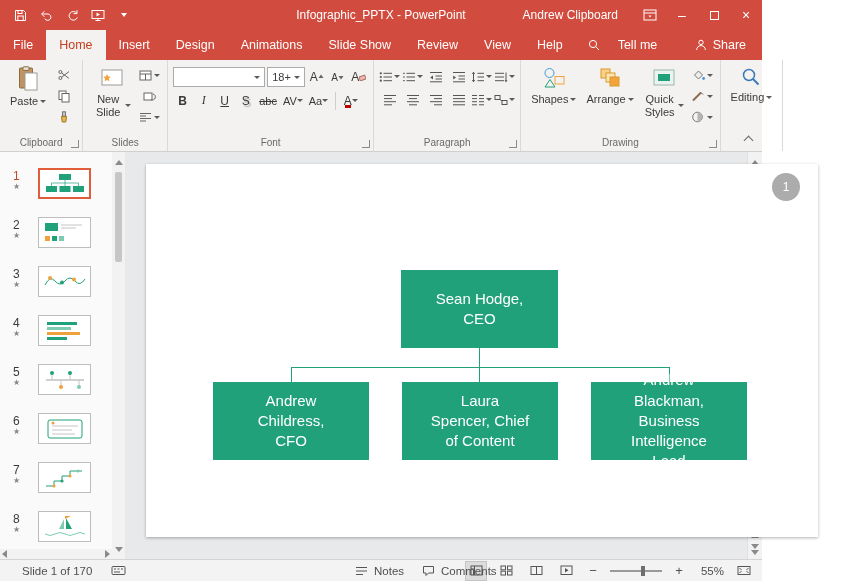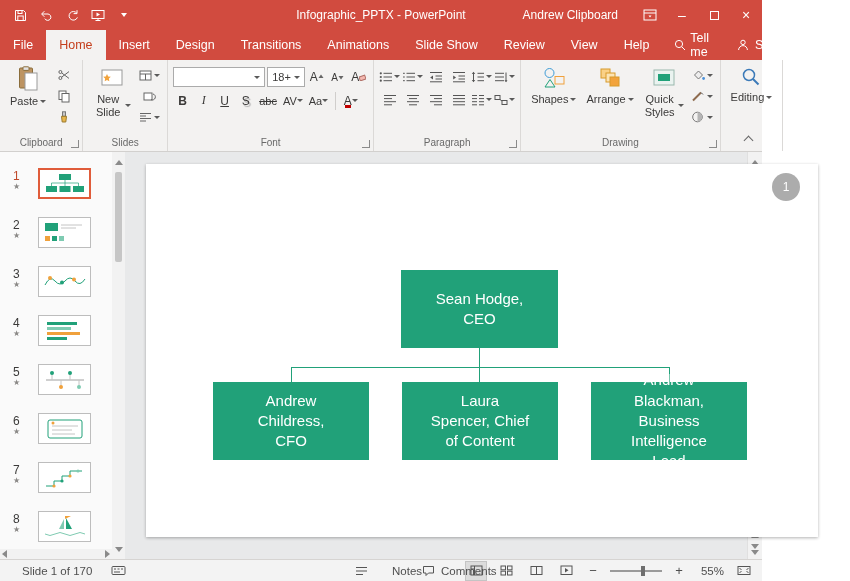--- a/index.html
+++ b/index.html
@@ -25,21 +25,21 @@
   .win-btn{width:32px;height:30px;font-size:14px;display:flex;align-items:center;justify-content:center}
   .max-box{width:9px;height:9px;border:1px solid #fff;display:block}
   .cd{width:0;height:0;border-left:3.5px solid transparent;border-right:3.5px solid transparent;border-top:4px solid #5A5A5A;display:inline-block}
   .cd.white{border-top-color:#fff}
   .cd.sm{border-left-width:3px;border-right-width:3px;border-top-width:3.5px}
 
   
   .tabsbar{height:30px;flex:0 0 30px;background:var(--title-bar,#D14B3F);display:flex;align-items:flex-end}
   .tab{padding:0 13px;height:30px;line-height:30px;font-size:12.5px;color:#fff;white-space:nowrap}
   .tab.selected{background:var(--ribbon-bg,#F3F2F1);color:#C43E1C}
-  .tellme{display:flex;align-items:center;gap:4px;color:#fff;font-size:12.5px;padding:0 12px;height:30px}
+  .tellme{display:flex;align-items:center;gap:18px;color:#fff;font-size:12.5px;padding:0 12px;height:30px}
   .tspacer{flex:1}
   .share{display:flex;align-items:center;gap:6px;color:#fff;font-size:12.5px;padding:0 16px;height:30px}
 
   
   .ribbon{height:92px;flex:0 0 92px;background:var(--ribbon-bg,#F3F2F1);border-bottom:1px solid #D2D0CE;display:flex;position:relative}
   .rgroup{display:flex;flex-direction:column;border-right:1px solid #DBD9D7;position:relative;padding:1px 2px 0}
   .rcontent{flex:1;display:flex;align-items:stretch;padding:2px 3px 0}
   .glabel{height:15px;font-size:10px;color:#696969;text-align:center;line-height:13px}
   .launcher{position:absolute;right:3px;bottom:3px;width:8px;height:8px;border-right:1px solid #8A8A8A;border-bottom:1px solid #8A8A8A}
   .bigbtn{display:flex;flex-direction:column;align-items:center;justify-content:flex-start;padding:3px 5px 0;font-size:11px;color:#3B3A39;gap:3px;text-align:center;line-height:1.15}
@@ -89,21 +89,21 @@
   
   .canvas{flex:1;background:var(--canvas-bg,#E8E9EA);position:relative;min-width:0}
   .slide{position:absolute;left:21px;top:12px;width:672px;height:373px;background:#fff;box-shadow:0 1px 3px rgba(0,0,0,.3)}
   .badge{position:absolute;right:18px;top:9px;width:28px;height:28px;border-radius:50%;background:#ACACAC;color:#fff;display:flex;align-items:center;justify-content:center;font-size:12px}
   .obox{position:absolute;background:var(--accent-teal,#21A179);color:#fff;display:flex;align-items:center;justify-content:center;text-align:center;font-size:15px;line-height:1.35;padding:4px 28px}
   .oline{position:absolute;background:var(--accent-teal,#21A179)}
 
   
   .statusbar{height:22px;flex:0 0 22px;background:#F3F3F3;border-top:1px solid #D6D4D2;position:relative;font-size:11.5px;color:#4F4F4F;display:flex;align-items:center}
   .sb-left{display:flex;align-items:center;gap:16px;padding-left:22px}
-  .sb-notes{position:absolute;left:355px;display:flex;gap:24px;align-items:center;height:100%}
+  .sb-notes{position:absolute;left:355px;display:flex;gap:6px;align-items:center;height:100%}
   .sb-comments{position:absolute;left:422px;display:flex;gap:6px;align-items:center;height:100%}
   .sb-right{margin-left:auto;display:flex;align-items:center;gap:10px;padding-right:8px}
   .viewbtn{width:20px;height:18px;display:flex;align-items:center;justify-content:center}
   .viewbtn.active{background:#DCDCDC;outline:1px solid #C4C4C4}
   .ztrack{width:52px;height:2px;background:#9A9A9A;position:relative}
   .zthumb{position:absolute;left:60%;top:-4px;width:4px;height:10px;background:#6E6E6E}
   .zbtn{width:14px;height:16px;display:flex;align-items:center;justify-content:center;font-size:13px}
   .zval{min-width:28px;text-align:right}
 </style>
 </head>
@@ -159,21 +159,20 @@
       </button>
       <button class="win-btn">×</button>
     </div>
   </header>
 
   <nav class="tabsbar">
     <div class="tab">File</div>
     <div class="tab selected">Home</div>
     <div class="tab">Insert</div>
     <div class="tab">Design</div>
-    <div class="tab">Transitions</div>
     <div class="tab">Animations</div>
     <div class="tab">Slide Show</div>
     <div class="tab">Review</div>
     <div class="tab">View</div>
     <div class="tab">Help</div>
     <div class="tellme">
       <svg width="12" height="12" viewBox="0 0 12 12">
         <circle cx="5" cy="5" r="3.6" fill="none" stroke="#fff"></circle>
         <path d="M7.8 7.8 L11 11" stroke="#fff"></path>
       </svg>

